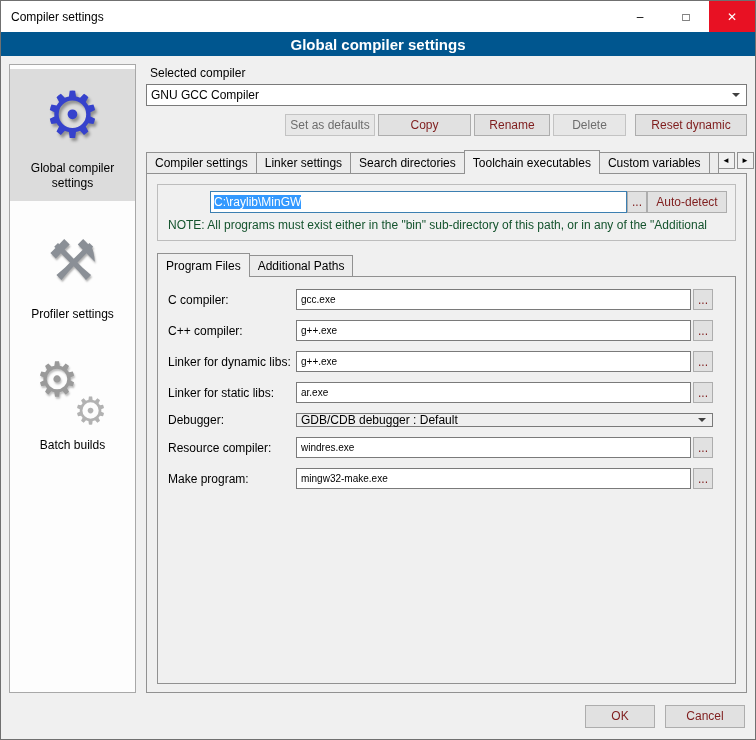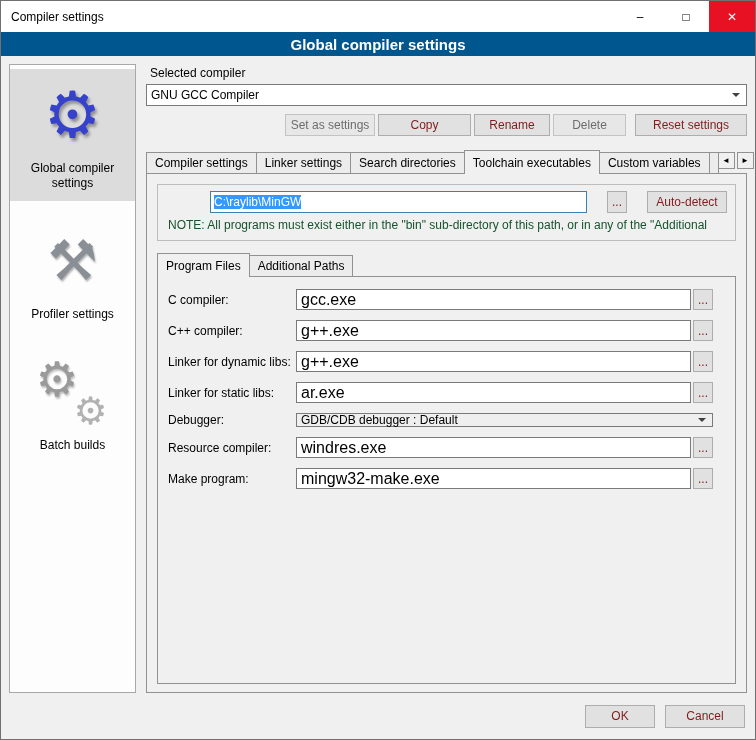--- a/index.html
+++ b/index.html
@@ -52,33 +52,33 @@
   .tab { padding:0 8px; height:21px; line-height:21px; background:#ececec; border:1px solid #919191; border-bottom:none; margin-right:-1px; white-space:nowrap; cursor:default; }
   .tab.active { background:#f0f0f0; height:24px; line-height:24px; margin-bottom:-1px; z-index:3; }
   .tab.clip { width:38px; overflow:hidden; padding-right:0; }
   .tab-scroll { margin-left:auto; display:flex; gap:2px; align-self:center; padding-bottom:2px; }
   .tab-arrow { width:17px; height:17px; border:1px solid #919191; background:#f0f0f0; font-size:8px; display:flex; align-items:center; justify-content:center; cursor:default; }
 
   .panel { flex:1 1 auto; border:1px solid #919191; background:#f0f0f0; padding:10px 8px 8px 8px; display:flex; flex-direction:column; min-height:0; }
 
   fieldset { border:1px solid #bdbdbd; padding:6px 8px 8px 8px; margin:0 2px; }
   legend { padding:0 3px; margin-left:4px; }
-  .dir-row { display:flex; gap:20px; align-items:flex-start;padding-left:44px; }
+  .dir-row { display:flex; gap:0; align-items:flex-start;padding-left:44px; }
   .dir-input { flex:1; height:22px; border:1px solid #3c7fb1; background:#fff; display:flex; align-items:center; padding:0 3px; overflow:hidden; cursor:text; }
   .dir-input .sel { background:#3399ff; color:#fff; white-space:nowrap; }
   .btn.browse { width:20px; flex:0 0 20px; }
   .btn.autodetect { width:80px; flex:0 0 80px; }
   .note { color:#14532d; margin:5px 2px 0 2px; white-space:nowrap; overflow:hidden; }
 
   .subtabs { margin-top:12px; margin-left:2px; }
   .inner-panel { flex:1 1 auto; border:1px solid #919191; background:#f0f0f0; margin:0 2px; padding:12px 22px 10px 10px; display:flex; flex-direction:column; min-height:0; }
 
   .form-row { display:flex; align-items:center; margin-bottom:10px; }
   .form-label { width:128px; flex:0 0 128px; }
-  .form-input { flex:1; height:21px; border:1px solid #7a7a7a; background:#fff; padding:0 4px; font-family:inherit; font-size:16px; }
+  .form-input { flex:1; height:21px; border:1px solid #7a7a7a; background:#fff; padding:0 4px; font-family:inherit; font-size:10px; }
   .form-row .btn.browse { height:21px; margin-left:2px; }
   .form-row .combo.select { flex:1; height:14px; }
 
   
   .footer { flex:0 0 46px; display:flex; justify-content:flex-end; align-items:center; gap:10px; padding-right:10px;padding-left:8px; }
   .btn.ok { width:70px; height:23px; }
   .btn.cancel { width:80px; height:23px; }
 </style>
 </head>
 <body>
@@ -125,25 +125,25 @@
     <div class="main">
 
       <div class="field-label">Selected compiler</div>
 
       <div class="combo">
         <span class="combo-value">GNU GCC Compiler</span>
         <span class="combo-arrow"></span>
       </div>
 
       <div class="actions">
-        <button class="btn disabled w-setdef">Set as settings</button>
+        <button class="btn disabled w-setdef">Set as defaults</button>
         <button class="btn w-copy">Copy</button>
         <button class="btn w-rename">Rename</button>
         <button class="btn disabled w-delete">Delete</button>
-        <button class="btn w-reset">Reset settings</button>
+        <button class="btn w-reset">Reset dynamic</button>
       </div>
 
       <div class="tabs">
         <div class="tab">Compiler settings</div>
         <div class="tab">Linker settings</div>
         <div class="tab">Search directories</div>
         <div class="tab active">Toolchain executables</div>
         <div class="tab">Custom variables</div>
         <div class="tab clip">Build</div>
         <div class="tab-scroll">

